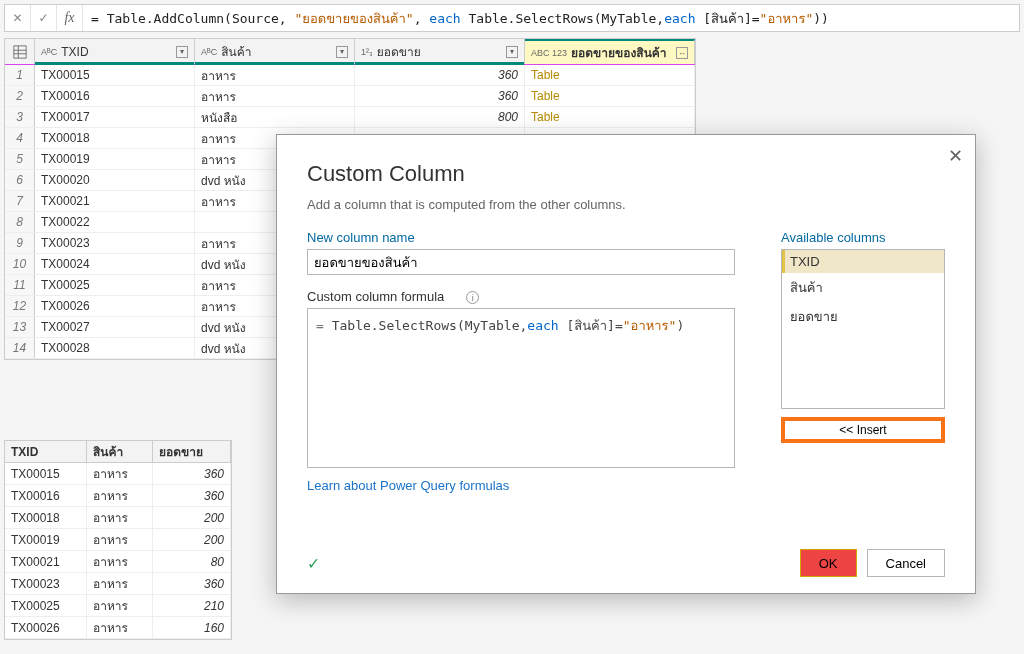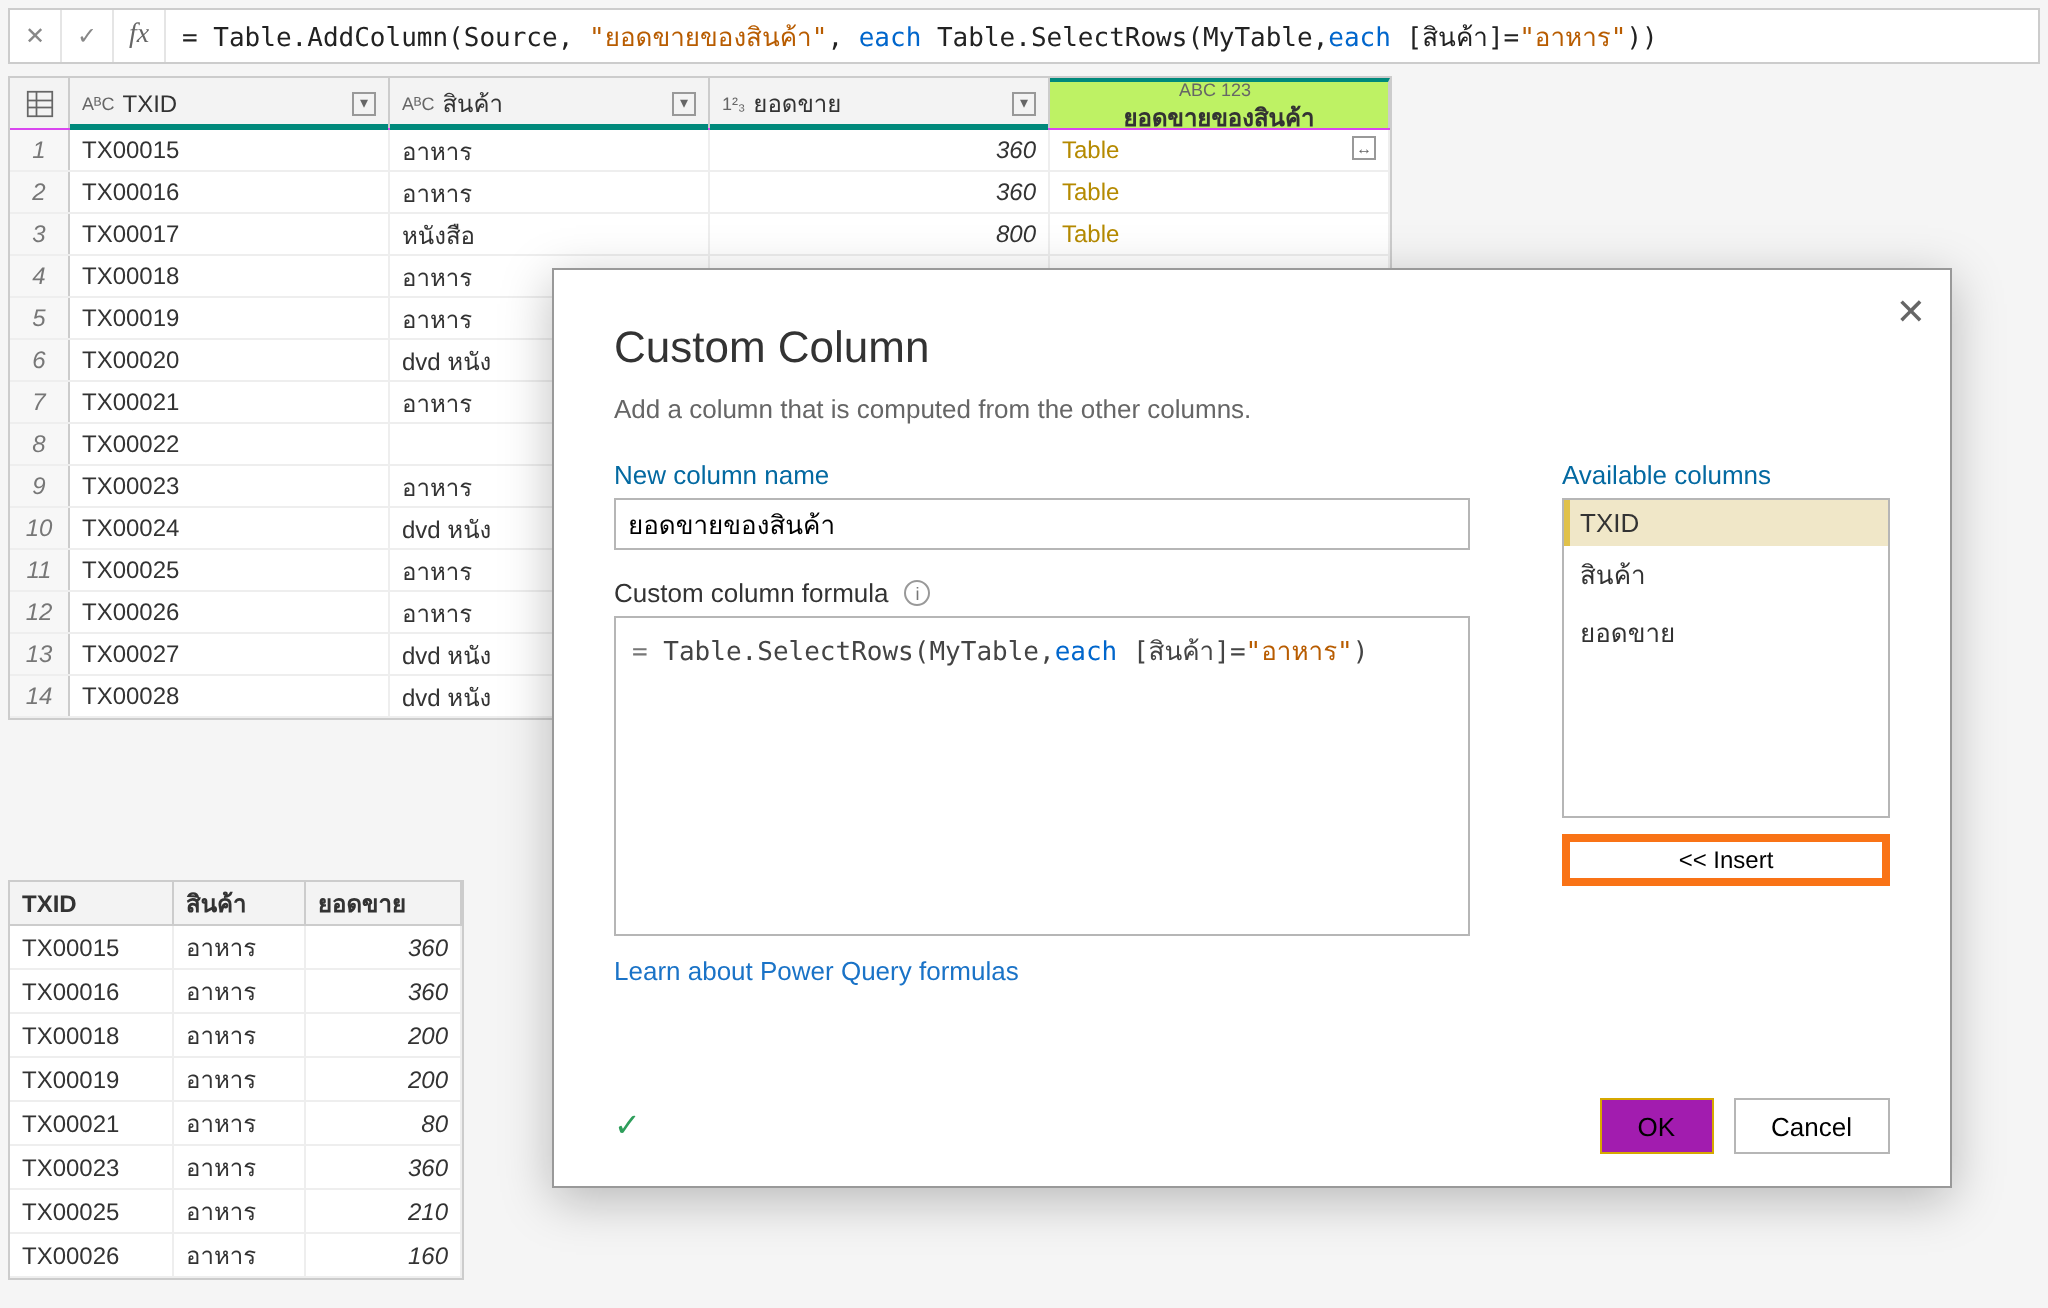--- a/index.html
+++ b/index.html
@@ -16,21 +16,21 @@
 
   
   .grid-wrap { background:#fff; width:692px; margin-left:4px; border:1px solid #ccc; }
   .grid-head { display:flex; background:#f3f3f3; border-bottom:1px solid #d946ef; height:26px; }
   .gh-rownum { width:30px; border-right:1px solid #ccc; display:flex; align-items:center; justify-content:center; }
   .gh-rownum svg { width:14px; height:14px; }
   .gh-col { border-right:1px solid #ccc; display:flex; align-items:center; padding:0 6px; position:relative; }
   .gh-col.txid { width:160px; }
   .gh-col.prod { width:160px; }
   .gh-col.sales{ width:170px; }
-  .gh-col.new  { width:170px; background:#bef264; border-top:2px solid #00897b;flex-direction:column;}
+  .gh-col.new  { width:170px; background:#fef9c3; border-top:2px solid #00897b;}
   .gh-type { font-size:9px; color:#666; margin-right:4px; }
   .gh-dd { width:12px;height:12px; border:1px solid #999; margin-left:auto; display:flex; align-items:center; justify-content:center; font-size:8px; color:#666;}
   .gh-col.new .gh-end { margin-left:auto; display:flex; gap:2px;}
   .gh-col .accent { position:absolute; left:0; right:0; bottom:-1px; height:3px; background:#00897b;}
   .gh-col.new .gh-dd { }
 
   .grid-row { display:flex; height:21px; border-bottom:1px solid #eee; }
   .gr-num { width:30px; border-right:1px solid #ccc; display:flex; align-items:center; justify-content:center; color:#777; background:#f7f7f7; font-style:italic;}
   .gr-cell { border-right:1px solid #eee; padding:0 6px; display:flex; align-items:center; }
   .gr-cell.txid{width:160px;}
@@ -49,36 +49,36 @@
 
   
   .dialog { position:absolute; left:276px; top:134px; width:700px; height:460px; background:#fff; border:1px solid #999; box-shadow:0 6px 24px rgba(0,0,0,.25); padding:26px 30px 18px 30px;}
   .dialog .close { position:absolute; right:12px; top:10px; font-size:18px; color:#666; }
   .dlg-title { font-size:22px; color:#333; margin-bottom:10px;}
   .dlg-sub { color:#666; margin-bottom:18px; font-size:13px;}
   .dlg-label { font-size:13px; color:#0369a1; margin-bottom:4px;}
   .dlg-left { float:left; width:428px;}
   .dlg-right{ float:right; width:164px;}
   .txt-input { width:100%; border:1px solid #b6b6b6; height:26px; padding:0 6px; font-family:inherit; font-size:13px; margin-bottom:14px;}
-  .formula-label { display:flex; align-items:center; gap:8px; font-size:13px; margin-bottom:4px;}
+  .formula-label { display:flex; align-items:flex-end; gap:22px; font-size:13px; margin-bottom:4px;}
   .info-ico{ width:13px;height:13px;border:1px solid #999;border-radius:50%;display:flex;align-items:center;justify-content:center;font-size:9px;color:#777;}
   .formula-box{ width:100%; height:160px; border:1px solid #b6b6b6; padding:6px 8px; font-family:Consolas,monospace; font-size:13px; color:#444; white-space:pre;}
   .formula-box .eq{color:#777;}
   .formula-box .eachkw{color:#0066cc;}
   .formula-box .str{color:#b85c00;}
   .avail-list{ border:1px solid #b6b6b6; height:160px; overflow:auto;}
   .avail-item{ padding:4px 8px; font-size:13px;}
   .avail-item.sel{ background:#f0e7c8; border-left:3px solid #e0c14a; padding-left:5px;}
   .insert-btn{ margin-top:8px; width:100%; height:26px; border:4px solid #f97316; background:#fff; font-size:12px;}
   .learn-link{ clear:both; padding-top:10px; display:block; color:#1a73c7; font-size:13px;}
   .dlg-footer{ position:absolute; left:30px; right:30px; bottom:16px; display:flex; align-items:center;}
   .syntax-ok{ display:flex; align-items:center; gap:8px; color:#555; font-size:13px;}
   .syntax-ok .chk{ color:#2e9e5b; font-size:16px;}
   .btn{ height:28px; padding:0 18px; border:1px solid #b6b6b6; background:#fff; font-size:13px; margin-left:10px;}
-  .btn.primary{ background:#a21caf; border-color:#d6a800;}
+  .btn.primary{ background:#ef4444; border-color:#d6a800;}
   .dlg-footer .spacer{flex:1;}
 </style>
 </head>
 <body>
 
 <div class="formula-bar">
   <div class="fb-btn">✕</div>
   <div class="fb-btn">✓</div>
   <div class="fb-btn fb-fx">fx</div>
   <div class="fb-code"><span class="kw">= Table.AddColumn(Source, </span><span class="str">"ยอดขายของสินค้า"</span><span class="kw">, </span><span class="eachkw">each</span><span class="kw"> Table.SelectRows(MyTable,</span><span class="eachkw">each</span><span class="kw"> [สินค้า]=</span><span class="str">"อาหาร"</span><span class="kw">))</span></div>

